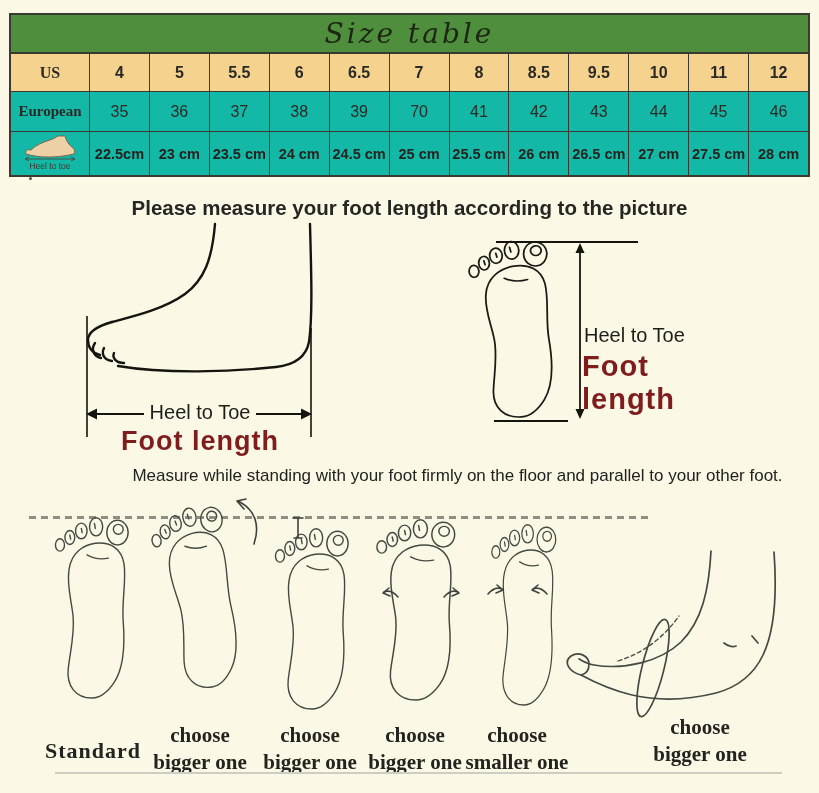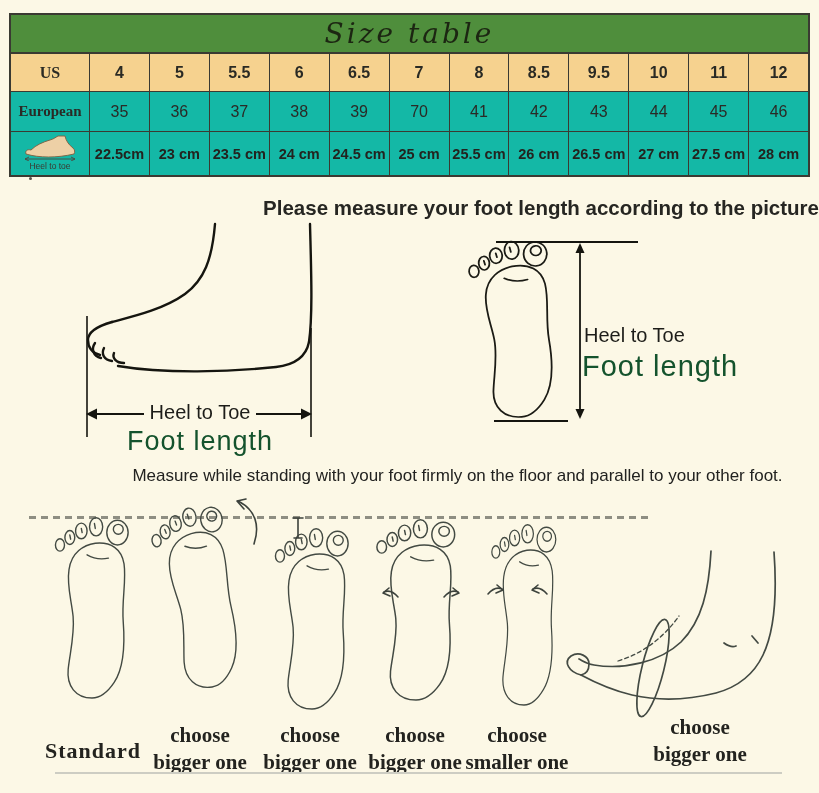--- a/index.html
+++ b/index.html
@@ -28,29 +28,29 @@
   .trow .cell:first-child{border-left:none;}
   .row-us{height:37px; background:#f6d28f; font-weight:bold; font-size:16px; color:#2a2a24;}
   .row-eu{height:39px; border-top:1.5px solid #3a3a32; font-size:16px; color:#2a2a26;}
   .row-heel{height:43px; border-top:1.5px solid #3a3a32; font-weight:bold; font-size:14.5px; color:#23231f;}
   .rowhead{font-family:"Liberation Serif", serif; font-weight:bold; font-size:16px;}
   .heel-head{flex-direction:column; justify-content:flex-end; padding-bottom:2px;}
   .heel-head .heel-label{font:8.5px "Liberation Sans",sans-serif; font-weight:normal; color:#3c3a32; margin-top:0px;}
   #stray-dot{position:absolute; left:29px; top:177px; width:3px; height:3px; border-radius:50%; background:#55514a;}
   
   #measure-heading{
-    position:absolute; left:0; top:196px; width:819px; text-align:right;
+    position:absolute; left:0; top:196px; width:819px; text-align:center;
     font-size:20.5px; font-weight:bold; color:#262622;
   }
   .diag-svg{position:absolute;}
   .line-art{stroke:#15150f; stroke-width:2.4; fill:none; stroke-linecap:round; stroke-linejoin:round;}
   .measure-line{stroke:#15150f; stroke-width:1.6; fill:none;}
   .arrow-fill{fill:#15150f; stroke:none;}
   .heel-toe-label{position:absolute; font-size:20px; color:#1d1d19; text-align:center;}
-  .foot-length-label{position:absolute; font-size:27px; font-weight:normal; color:#14532d; text-align:center; letter-spacing:1px;}
+  .foot-length-label{position:absolute; font-size:27px; font-weight:bold; color:#7f1d1d; text-align:center; letter-spacing:1px;}
   #measure-note{
     position:absolute; left:0; top:466px; width:819px; text-align:center;
     font-size:17px; color:#222220;padding-left:48px;
   }
   
   #dashed-guide{
     position:absolute; left:29px; top:516px; width:622px; height:3px;
     background:repeating-linear-gradient(90deg,#8e8e82 0 7px,rgba(0,0,0,0) 7px 12px);
   }
   .fp{stroke:#434a43; stroke-width:1.7; fill:none; stroke-linecap:round; stroke-linejoin:round; position:absolute;}

